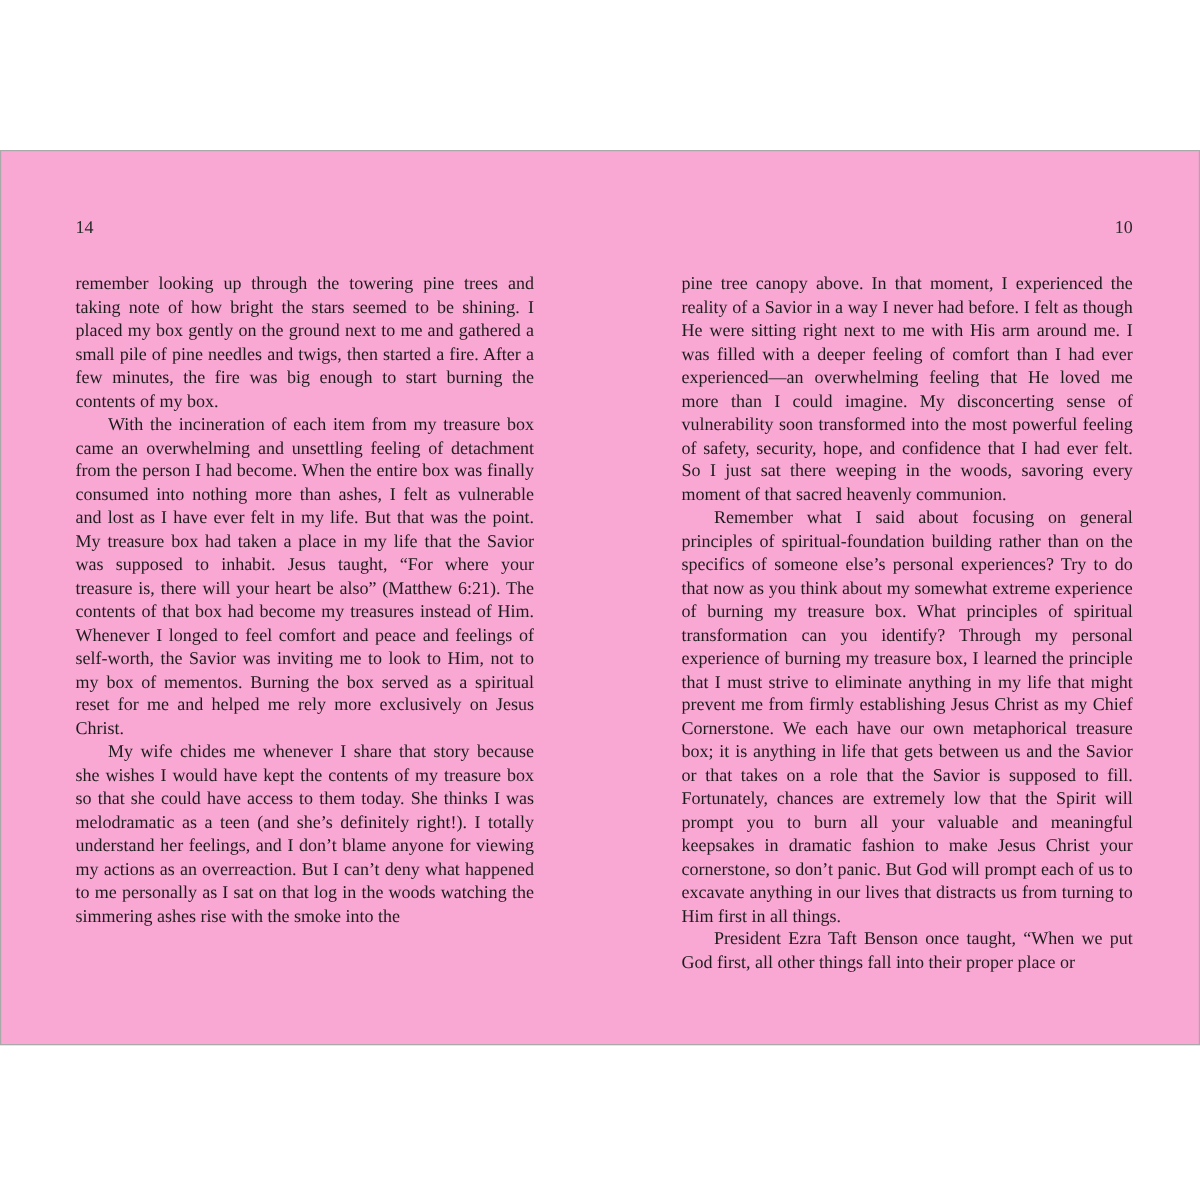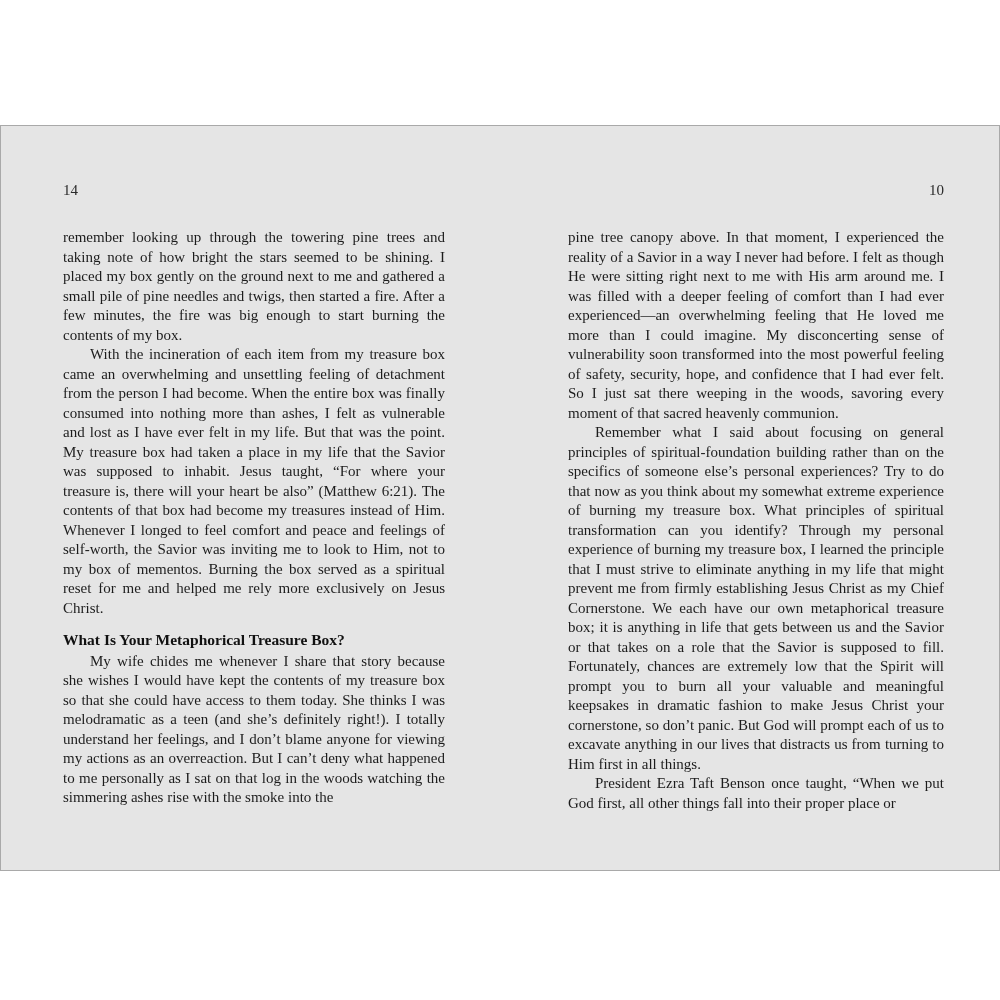--- a/index.html
+++ b/index.html
@@ -84,30 +84,29 @@
     font-size: 15.5px;
     line-height: 19.5px;
     font-weight: 700;
     color: #111111;
     text-align: left;
   }
 </style>
 </head>
 <body style="background: rgb(255, 255, 255);">
 
-<div class="spread" style="border-color: rgb(169, 169, 169); background: #e5e5e5;">
+<div class="spread" style="border-color: rgb(169, 169, 169); background: #f9a8d4;">
 
   <section class="page left">
     <header class="running-head">
       <span class="folio left-side">14</span>
     </header>
     <div class="page-body" style="color: rgb(28, 28, 28);">
         <p class="para">remember looking up through the towering pine trees and taking note of how bright the stars seemed to be shining. I placed my box gently on the ground next to me and gathered a small pile of pine needles and twigs, then started a fire. After a few minutes, the fire was big enough to start burning the contents of my box.</p>
         <p class="para indent">With the incineration of each item from my treasure box came an overwhelming and unsettling feeling of detachment from the person I had become. When the entire box was finally consumed into nothing more than ashes, I felt as vulnerable and lost as I have ever felt in my life. But that was the point. My treasure box had taken a place in my life that the Savior was supposed to inhabit. Jesus taught, “For where your treasure is, there will your heart be also” (Matthew 6:21). The contents of that box had become my treasures instead of Him. Whenever I longed to feel comfort and peace and feelings of self-worth, the Savior was inviting me to look to Him, not to my box of mementos. Burning the box served as a spiritual reset for me and helped me rely more exclusively on Jesus Christ.</p>
-        <h2 class="subhead">What Is Your Metaphorical Treasure Box?</h2>
         <p class="para indent">My wife chides me whenever I share that story because she wishes I would have kept the contents of my treasure box so that she could have access to them today. She thinks I was melodramatic as a teen (and she’s definitely right!). I totally understand her feelings, and I don’t blame anyone for viewing my actions as an overreaction. But I can’t deny what happened to me personally as I sat on that log in the woods watching the simmering ashes rise with the smoke into the</p>
       </div>
   </section>
 
   <section class="page right">
     <header class="running-head">
       <span class="folio right-side">10</span>
     </header>
     <div class="page-body" style="color: rgb(28, 28, 28);">
         <p class="para">pine tree canopy above. In that moment, I experienced the reality of a Savior in a way I never had before. I felt as though He were sitting right next to me with His arm around me. I was filled with a deeper feeling of comfort than I had ever experienced—an overwhelming feeling that He loved me more than I could imagine. My disconcerting sense of vulnerability soon transformed into the most powerful feeling of safety, security, hope, and confidence that I had ever felt. So I just sat there weeping in the woods, savoring every moment of that sacred heavenly communion.</p>

